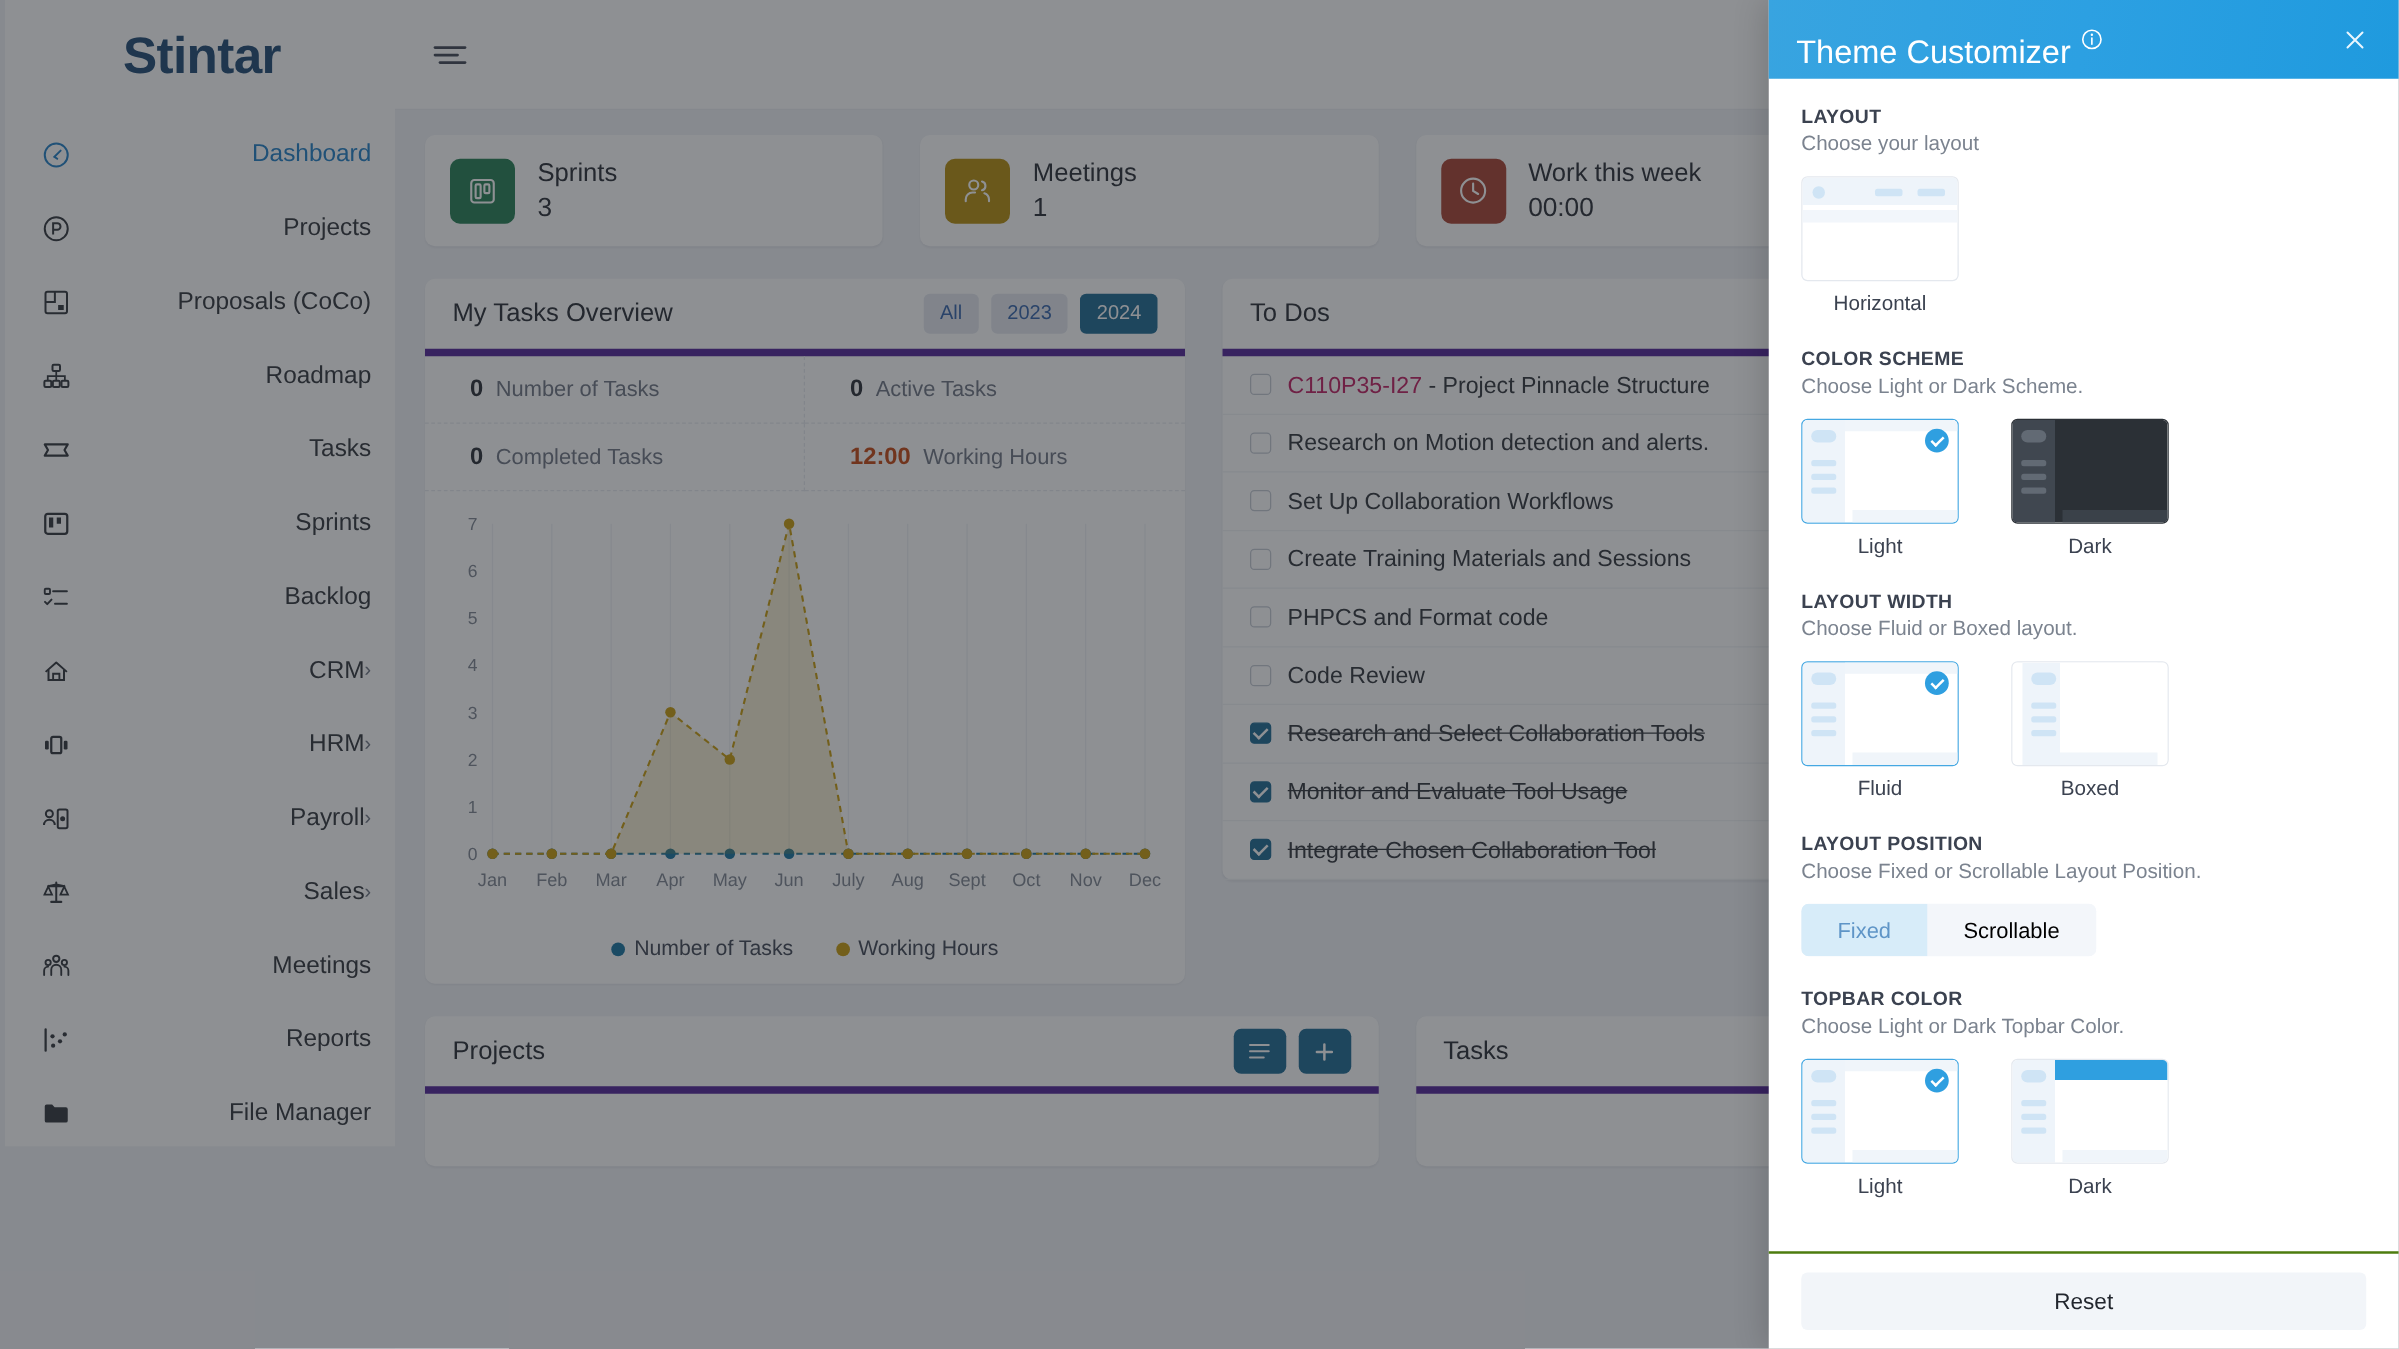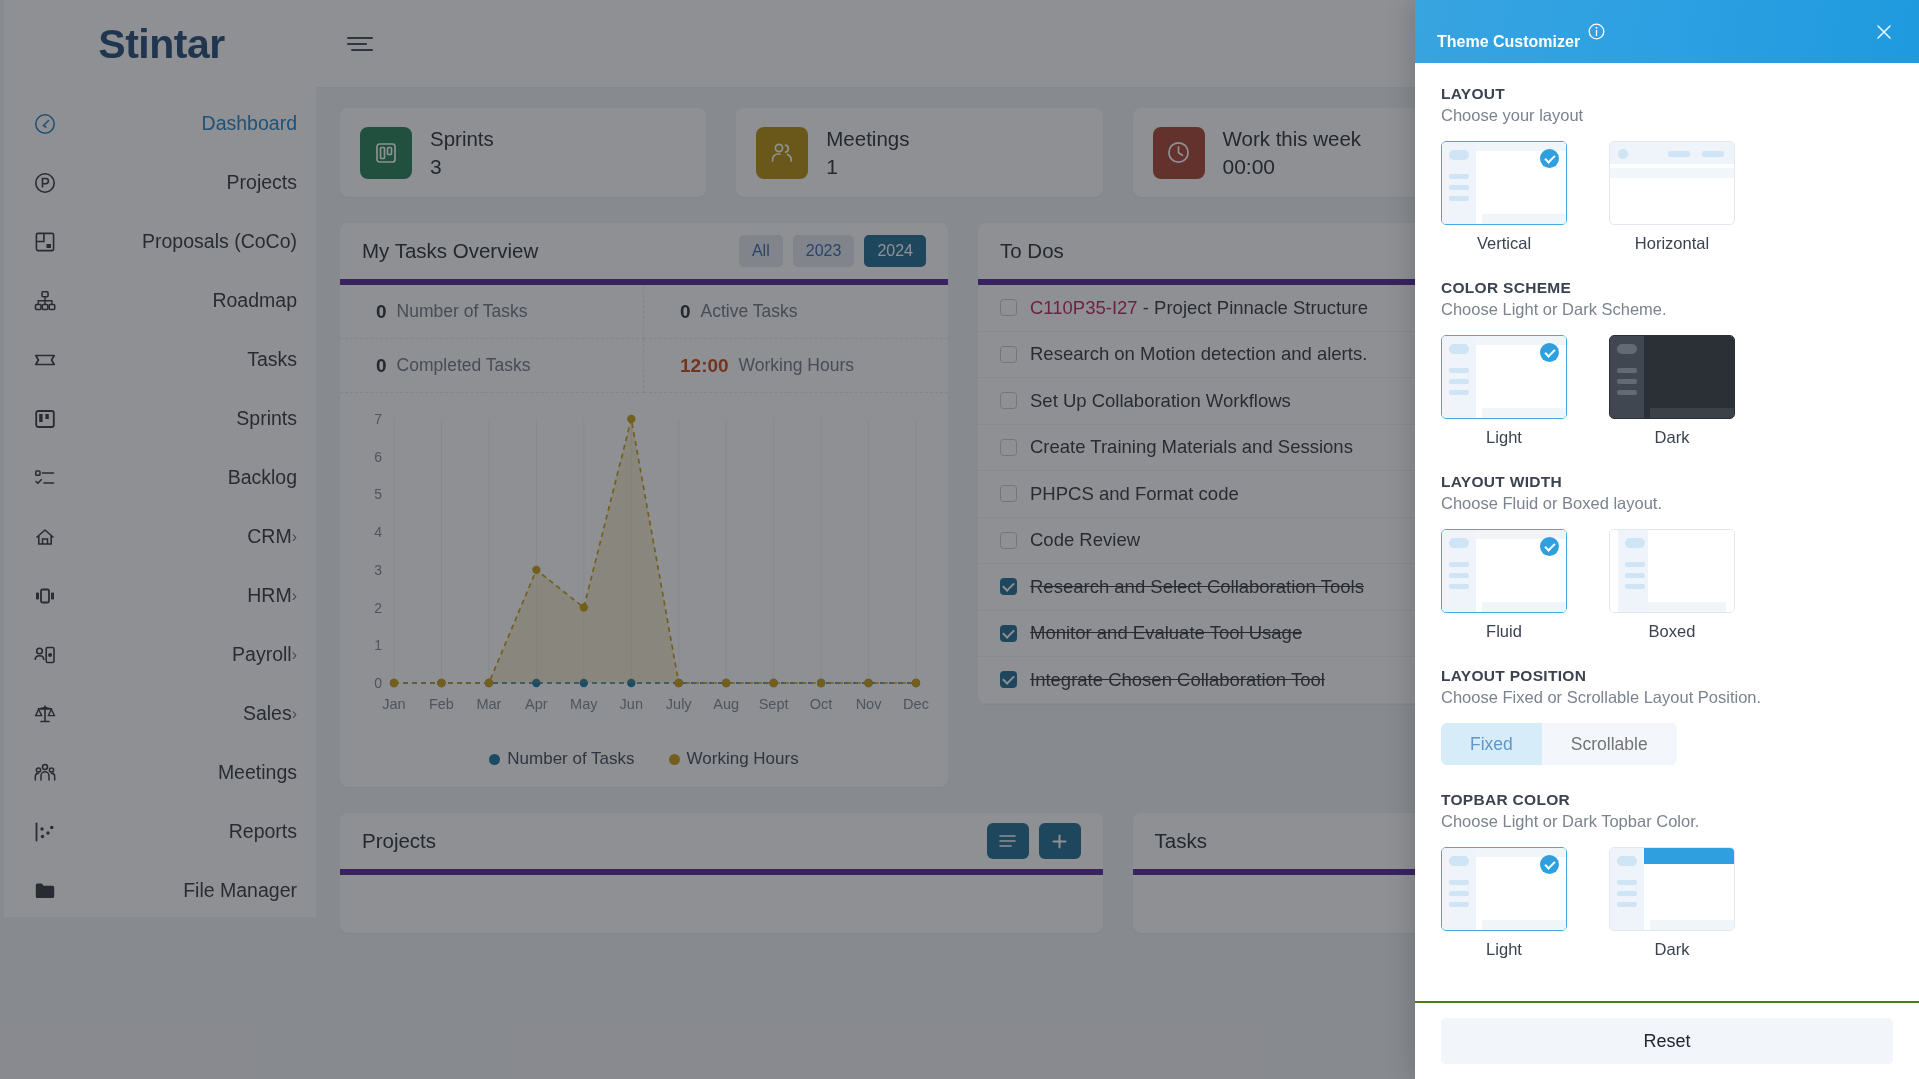--- a/index.html
+++ b/index.html
@@ -175,21 +175,21 @@
     background: #fff; z-index: 50;
     box-shadow: -4px 0 24px rgba(0,0,0,.16);
     display: flex; flex-direction: column;
   }
   .cz-head {
     height: 63px; flex: 0 0 63px;
     background: linear-gradient(100deg, #38a4e0 0%, #2ca0e2 50%, #1f9ade 100%);
     display: flex; align-items: center; padding: 0 20px 0 22px;
     color: #fff;
   }
-  .cz-title { font-size: 16px; font-weight: bold; margin-top: 20px; }
+  .cz-title { font-size: 26px; font-weight: normal; margin-top: 20px; }
   .cz-info { margin-left: 8px; display: inline-flex; }
   .cz-close {
     margin-left: auto; cursor: pointer; color: #eaf6fe;
     width: 30px; height: 30px; display: flex; align-items: center; justify-content: center;
   }
   .cz-body { flex: 1 1 auto; overflow: hidden; padding: 22px 26px 0 26px; position: relative; }
   .cz-sec-title {
     font-size: 15.5px; font-weight: bold; color: #3b4250;
     letter-spacing: .3px; text-transform: uppercase;
   }
@@ -249,21 +249,21 @@
   .t-blue-top { position:absolute; left:34px; right:0; top:0; height:16px; background:#2f9fe0;}
 
   
   .seg {
     display: inline-flex; border-radius: 6px; overflow: hidden;
     background: #f3f6fa; margin-top: 16px;
   }
   .seg-btn {
     height: 42px; padding: 0 29px; border: none; cursor: pointer;
     font-size: 17.5px; font-family: inherit;
-    background: #f3f6fa; color: #737373;
+    background: #f3f6fa; color: #000000;
     display: flex; align-items: center; justify-content: center;
   }
   .seg-btn.active { background: #d7ecf9; color: #5f95c7; }
 
   .cz-foot {
     flex: 0 0 78px; border-top: 2px solid #4d7c0f;
     display: flex; align-items: center; padding: 0 26px;
   }
   .reset-btn {
     width: 100%; height: 46px; border: none; border-radius: 5px;
@@ -760,34 +760,20 @@
       </span>
     </div>
 
     <div class="cz-body">
 
       <div class="cz-block">
         <div class="cz-sec-title">LAYOUT</div>
         <div class="cz-sec-sub">Choose your layout</div>
         <div class="cz-opts">
           <div class="cz-opt">
-            <div class="cz-thumb sel">
-              <div class="t-body"></div>
-                <div class="t-topstrip"></div>
-              <div class="t-side"></div>
-                <div class="t-pill"></div>
-              <div class="t-line" style="top:32px"></div>
-                <div class="t-line" style="top:43px"></div>
-                <div class="t-line" style="top:54px"></div>
-              <div class="t-botstrip"></div>
-              <div class="cz-check"></div>
-            </div>
-            <div class="cz-opt-label">Vertical</div>
-          </div>
-          <div class="cz-opt">
             <div class="cz-thumb">
               <div class="t-h-top"></div>
                 <div class="t-h-dot"></div>
               <div class="t-h-m1"></div>
                 <div class="t-h-m2"></div>
                 <div class="t-h-band"></div>
             </div>
             <div class="cz-opt-label">Horizontal</div>
           </div>
         </div>

